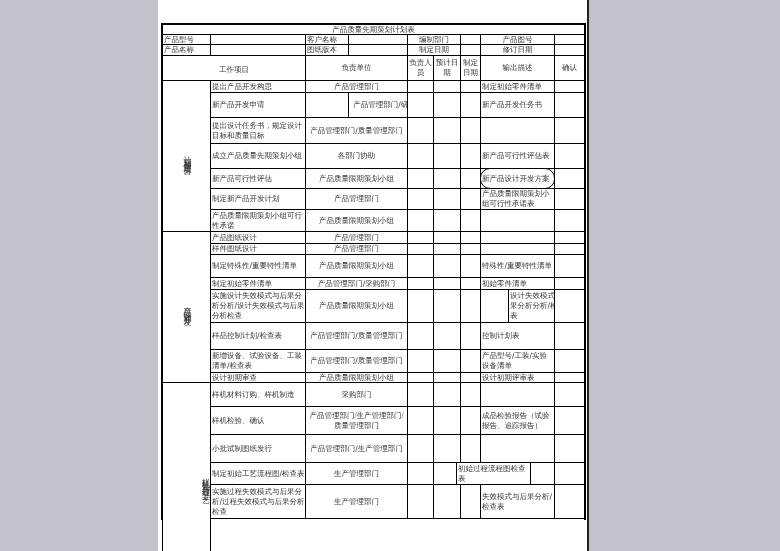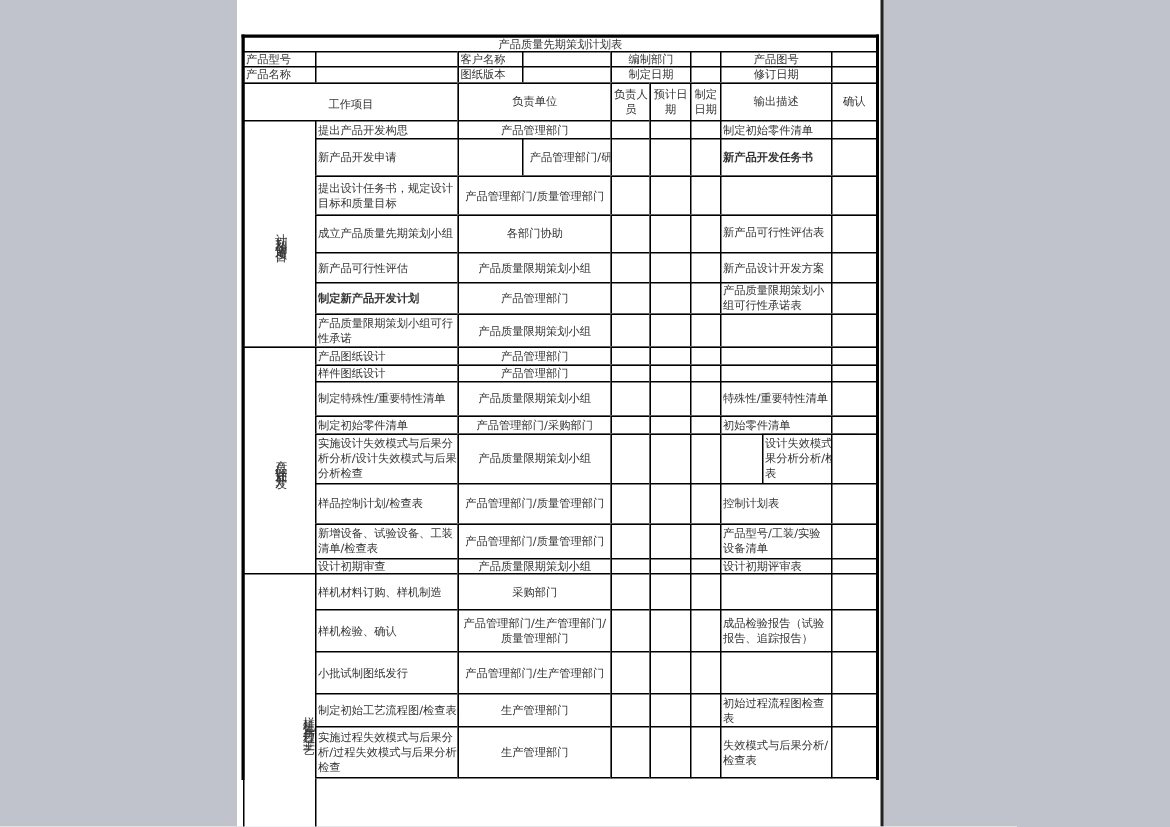--- a/index.html
+++ b/index.html
@@ -132,21 +132,21 @@
     <div class="cell c" style="left: 554px; top: 80px; width: 31px; height: 13px;"></div>
     <div class="cell l" style="left: 210px; top: 92px; width: 96px; height: 26px;">
       <span>新产品开发申请</span>
     </div>
     <div class="cell c" style="left: 305px; top: 92px; width: 103px; height: 26px; margin-left: 43px;">
       <span>产品管理部门/研究管理部门</span>
     </div>
     <div class="cell c" style="left: 407px; top: 92px; width: 27px; height: 26px;"></div>
     <div class="cell c" style="left: 433px; top: 92px; width: 28px; height: 26px;"></div>
     <div class="cell c" style="left: 460px; top: 92px; width: 21px; height: 26px;"></div>
-    <div class="cell l" style="left: 480px; top: 92px; width: 75px; height: 26px; font-weight: bold;">
+    <div class="cell l" style="left: 480px; top: 92px; width: 75px; height: 26px;">
       <span>新产品开发任务书</span>
     </div>
     <div class="cell c" style="left: 554px; top: 92px; width: 31px; height: 26px;"></div>
     <div class="cell l" style="left: 210px; top: 117px; width: 96px; height: 27px;">
       <span>提出设计任务书，规定设计目标和质量目标</span>
     </div>
     <div class="cell c" style="left: 305px; top: 117px; width: 103px; height: 27px;">
       <span>产品管理部门/质量管理部门</span>
     </div>
     <div class="cell c" style="left: 407px; top: 117px; width: 27px; height: 27px;"></div>
@@ -171,25 +171,25 @@
     <div class="cell c" style="left: 554px; top: 143px; width: 31px; height: 26px;"></div>
     <div class="cell l" style="left: 210px; top: 168px; width: 96px; height: 21px;">
       <span>新产品可行性评估</span>
     </div>
     <div class="cell c" style="left: 305px; top: 168px; width: 103px; height: 21px;">
       <span>产品质量限期策划小组</span>
     </div>
     <div class="cell c" style="left: 407px; top: 168px; width: 27px; height: 21px;"></div>
     <div class="cell c" style="left: 433px; top: 168px; width: 28px; height: 21px;"></div>
     <div class="cell c" style="left: 460px; top: 168px; width: 21px; height: 21px;"></div>
-    <div class="cell l" style="left: 480px; top: 168px; width: 75px; height: 21px;">
+    <div class="cell l" style="left: 480px; top: 168px; width: 75px; height: 21px; border-radius: 10px;">
       <span>新产品设计开发方案</span>
     </div>
     <div class="cell c" style="left: 554px; top: 168px; width: 31px; height: 21px;"></div>
-    <div class="cell l" style="left: 210px; top: 188px; width: 112px; height: 22px; font-weight: bold;">
+    <div class="cell l" style="left: 210px; top: 188px; width: 112px; height: 22px;">
       <span>制定新产品开发计划</span>
     </div>
     <div class="cell c" style="left: 305px; top: 188px; width: 103px; height: 22px;">
       <span>产品管理部门</span>
     </div>
     <div class="cell c" style="left: 407px; top: 188px; width: 27px; height: 22px;"></div>
     <div class="cell c" style="left: 433px; top: 188px; width: 28px; height: 22px;"></div>
     <div class="cell c" style="left: 460px; top: 188px; width: 21px; height: 22px;"></div>
     <div class="cell l" style="left: 480px; top: 188px; width: 75px; height: 22px;">
       <span>产品质量限期策划小组可行性承诺表</span>
@@ -327,21 +327,21 @@
     <div class="cell c" style="left: 407px; top: 382px; width: 27px; height: 25px;"></div>
     <div class="cell c" style="left: 433px; top: 382px; width: 28px; height: 25px;"></div>
     <div class="cell c" style="left: 460px; top: 382px; width: 21px; height: 25px;"></div>
     <div class="cell l" style="left: 480px; top: 382px; width: 75px; height: 25px;">
       <span></span>
     </div>
     <div class="cell c" style="left: 554px; top: 382px; width: 31px; height: 25px;"></div>
     <div class="cell l" style="left: 210px; top: 406px; width: 96px; height: 29px;">
       <span>样机检验、确认</span>
     </div>
-    <div class="cell c" style="left: 305px; top: 406px; width: 103px; height: 29px;">
+    <div class="cell c" style="left: 305px; top: 406px; width: 103px; height: 29px; font-family: Liberation Serif, serif;">
       <span>产品管理部门/生产管理部门/质量管理部门</span>
     </div>
     <div class="cell c" style="left: 407px; top: 406px; width: 27px; height: 29px;"></div>
     <div class="cell c" style="left: 433px; top: 406px; width: 28px; height: 29px;"></div>
     <div class="cell c" style="left: 460px; top: 406px; width: 21px; height: 29px;"></div>
     <div class="cell l" style="left: 480px; top: 406px; width: 75px; height: 29px;">
       <span>成品检验报告（试验报告、追踪报告）</span>
     </div>
     <div class="cell c" style="left: 554px; top: 406px; width: 31px; height: 29px;"></div>
     <div class="cell l" style="left: 210px; top: 434px; width: 96px; height: 29px;">
@@ -359,21 +359,21 @@
     <div class="cell c" style="left: 554px; top: 434px; width: 31px; height: 29px;"></div>
     <div class="cell l" style="left: 210px; top: 462px; width: 96px; height: 23px;">
       <span>制定初始工艺流程图/检查表</span>
     </div>
     <div class="cell c" style="left: 305px; top: 462px; width: 103px; height: 23px;">
       <span>生产管理部门</span>
     </div>
     <div class="cell c" style="left: 407px; top: 462px; width: 27px; height: 23px;"></div>
     <div class="cell c" style="left: 433px; top: 462px; width: 28px; height: 23px;"></div>
     <div class="cell c" style="left: 460px; top: 462px; width: 21px; height: 23px;"></div>
-    <div class="cell l" style="left: 480px; top: 462px; width: 75px; height: 23px; align-items: flex-end;">
+    <div class="cell l" style="left: 456px; top: 462px; width: 75px; height: 23px; align-items: flex-end;">
       <span>初始过程流程图检查表</span>
     </div>
     <div class="cell c" style="left: 554px; top: 462px; width: 31px; height: 23px;"></div>
     <div class="cell l" style="left: 210px; top: 484px; width: 96px; height: 35px;">
       <span>实施过程失效模式与后果分析/过程失效模式与后果分析检查</span>
     </div>
     <div class="cell c" style="left: 305px; top: 484px; width: 103px; height: 35px;">
       <span>生产管理部门</span>
     </div>
     <div class="cell c" style="left: 407px; top: 484px; width: 27px; height: 35px;"></div>

